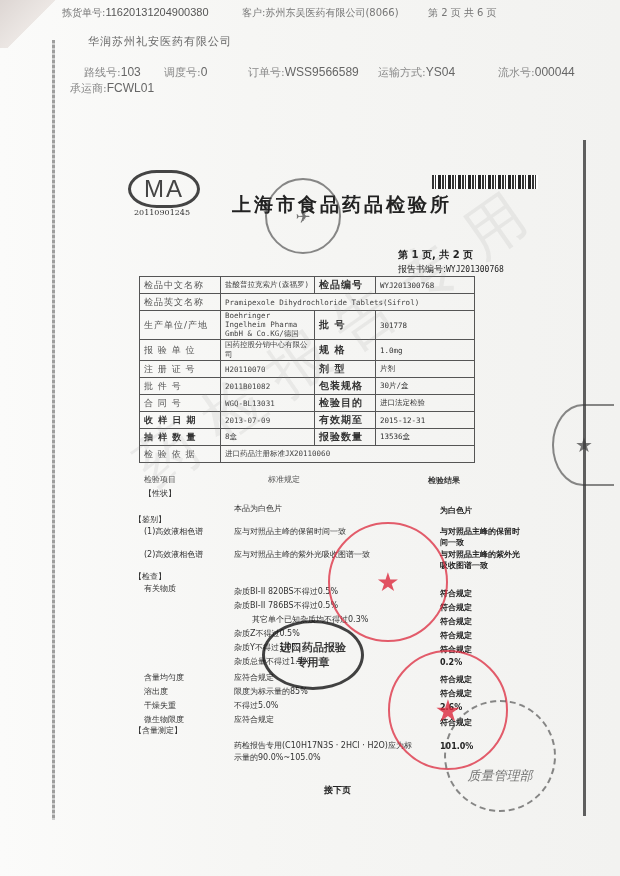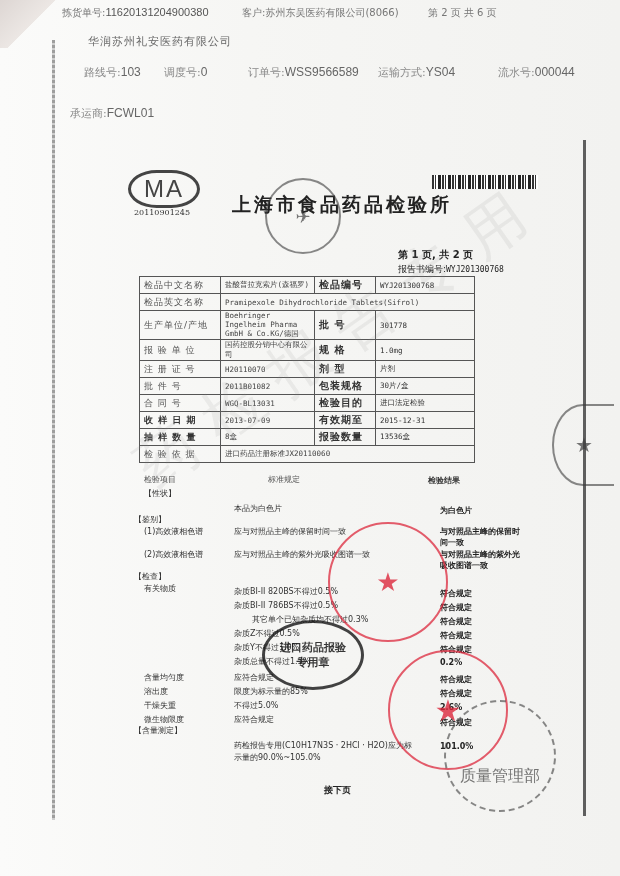--- a/index.html
+++ b/index.html
@@ -98,21 +98,21 @@
     <span class="lbl">第 2 页  共 6 页</span>
   </div>
 
   <div class="company">华润苏州礼安医药有限公司</div>
 
   <div class="meta" style="left:84px;top:65px;"><span class="lbl">路线号:</span><span>103</span></div>
   <div class="meta" style="left:164px;top:65px;"><span class="lbl">调度号:</span><span>0</span></div>
   <div class="meta" style="left:248px;top:65px;"><span class="lbl">订单号:</span><span>WSS9566589</span></div>
   <div class="meta" style="left:378px;top:65px;"><span class="lbl">运输方式:</span><span>YS04</span></div>
   <div class="meta" style="left:498px;top:65px;"><span class="lbl">流水号:</span><span>000044</span></div>
-  <div class="meta" style="left:70px;top:81px;margin-top:25px;"><span class="lbl">承运商:</span><span>FCWL01</span></div>
+  <div class="meta" style="left:70px;top:81px;"><span class="lbl">承运商:</span><span>FCWL01</span></div>
 
   <div class="cma">MA</div>
   <div class="cma-no">20110901245</div>
   <div class="barcode"></div>
   <div class="title1">上海市食品药品检验所</div>
   <div class="pageinfo">第 1 页, 共 2 页</div>
   <div class="reportno"><span>报告书编号:</span><span class="v">WYJ201300768</span></div>
 
   <div class="stamp gray" style="left:265px;top:178px;width:72px;height:72px;">
     <span style="font-size:18px;color:rgba(60,60,60,.7);">✈</span>
@@ -240,18 +240,18 @@
     <span class="star">★</span>
   </div>
   <div class="stamp black" style="left:262px;top:620px;width:96px;height:64px;flex-direction:column;">
     <span style="font-size:11px;font-weight:bold;">进口药品报验</span>
     <span style="font-size:11px;font-weight:bold;">专用章</span>
   </div>
   <div class="stamp red" style="left:388px;top:650px;width:116px;height:116px;">
     <span class="star" style="font-size:30px;">★</span>
   </div>
   <div class="stamp gray" style="left:444px;top:700px;width:108px;height:108px;border-style:dashed;flex-direction:column;">
-    <span style="font-size:16px;margin-top:40px;">质量管理部</span>
+    <span style="font-size:13px;margin-top:40px;font-style:italic;">质量管理部</span>
   </div>
   <div class="stamp gray" style="left:552px;top:404px;width:60px;height:78px;border-radius:50% 0 0 50%;border-right:none;">
     <span style="font-size:20px;">★</span>
   </div>
 </div>
 
 </body></html>

